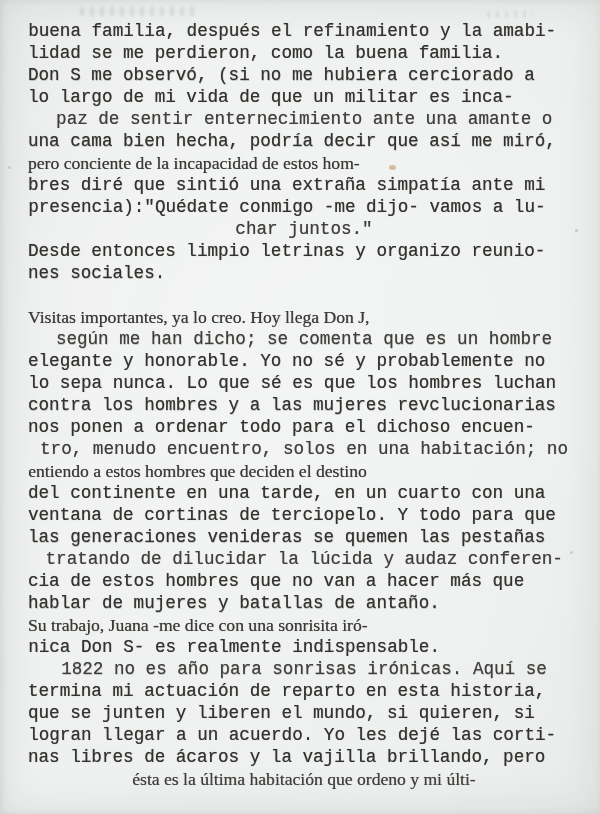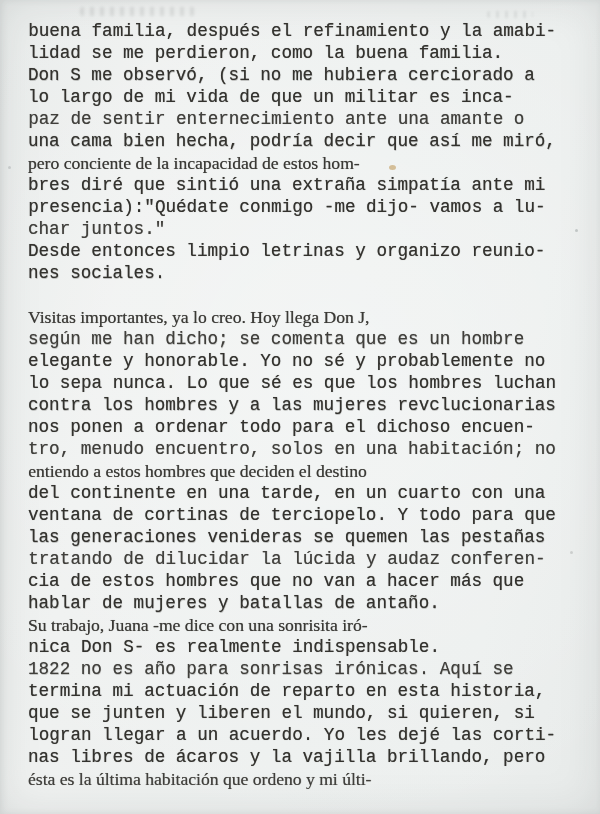--- a/index.html
+++ b/index.html
@@ -31,21 +31,21 @@
     text-shadow: 0 0 0.7px rgba(51,50,46,0.55), 0.4px 0.4px 0 rgba(51,50,46,0.22);
     white-space: pre;
   }
   .line {
     min-height: 22px;
   }
   
   .line:nth-child(3n)   { transform: translateY(0.3px); }
   .line:nth-child(4n+1) { transform: translateY(-0.3px) translateX(0.2px); }
   .line:nth-child(7n)   { opacity: 0.96; font-family: Liberation Serif, serif; }
-  .line:nth-child(5n)   { opacity: 0.93; }
+  .line:nth-child(5n)   { opacity: 0.93; text-align: center; }
   
   .smudge-a {
     position: absolute;
     left: 80px; top: 7px;
     width: 115px; height: 9px;
     background: repeating-linear-gradient(90deg, rgba(95,98,98,0.5) 0 4px, rgba(95,98,98,0) 4px 10px);
     opacity: 0.28;
     filter: blur(1.4px);
     border-radius: 3px;
   }

